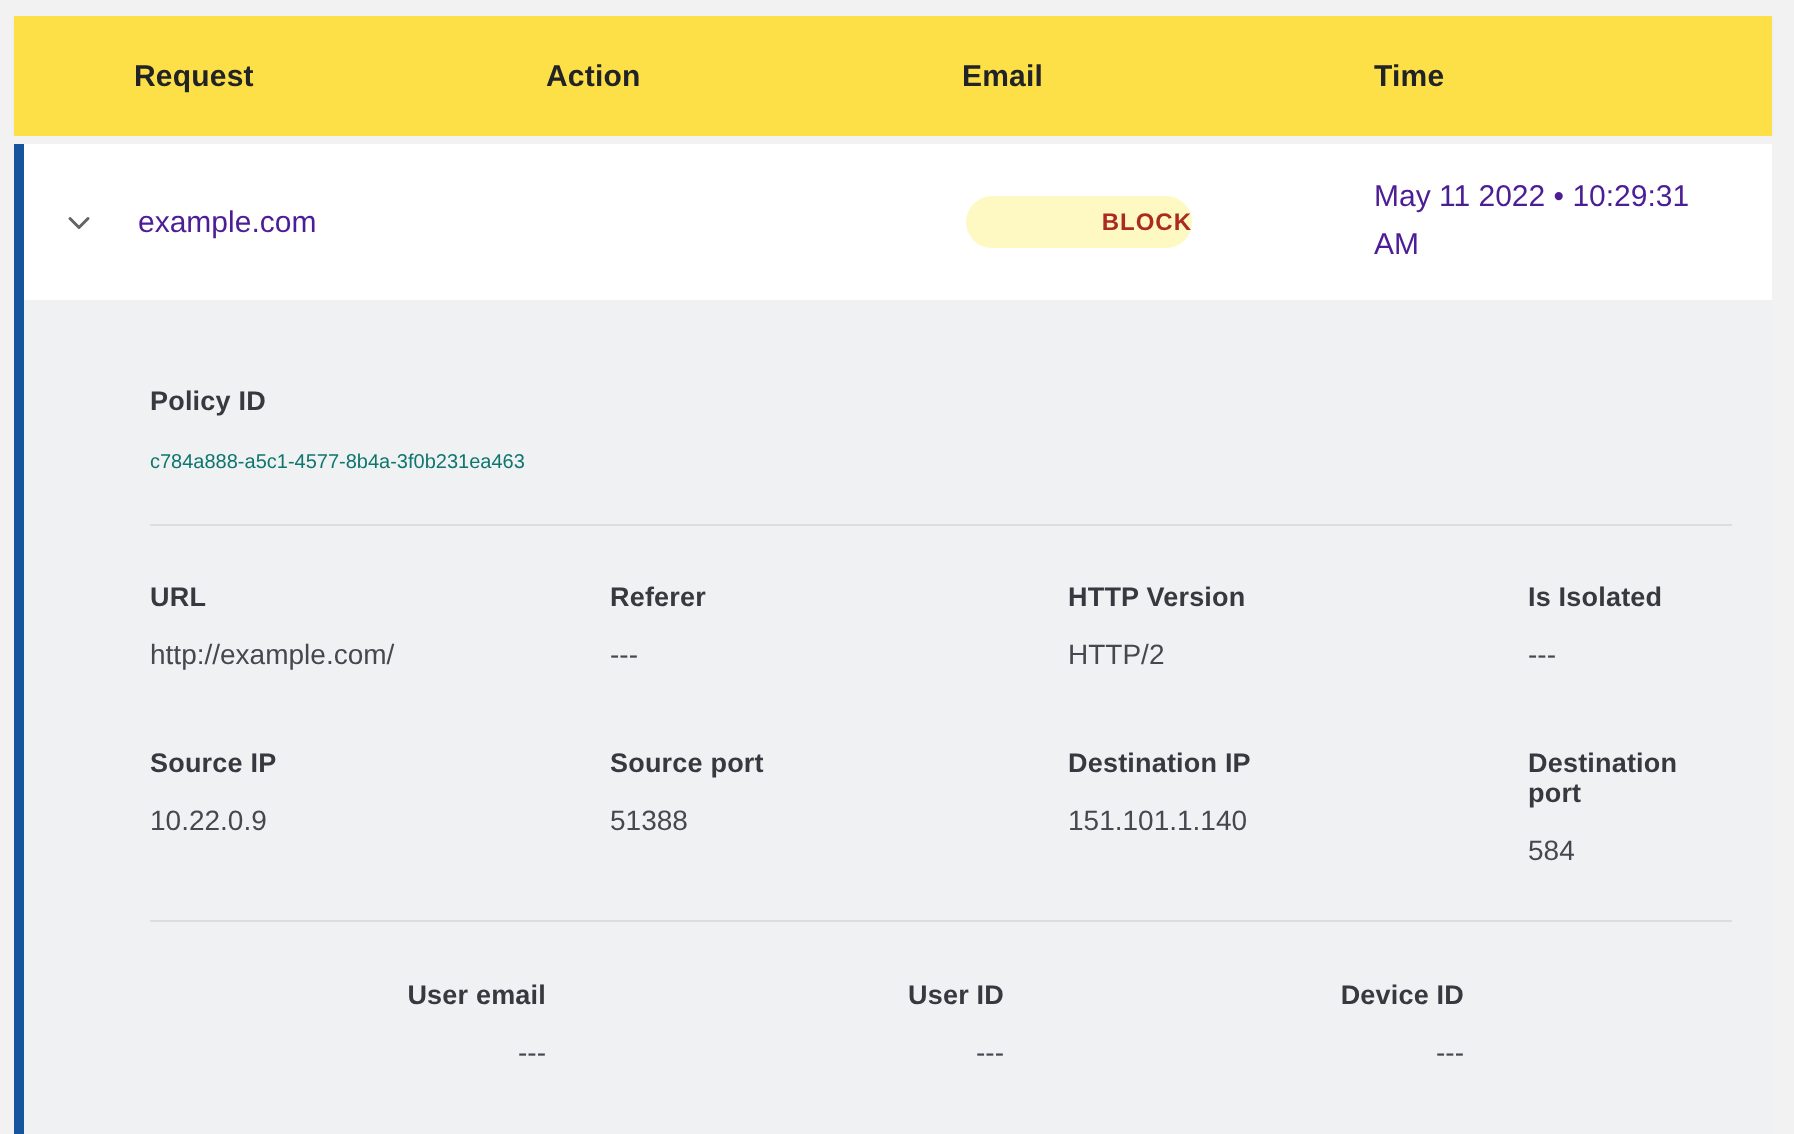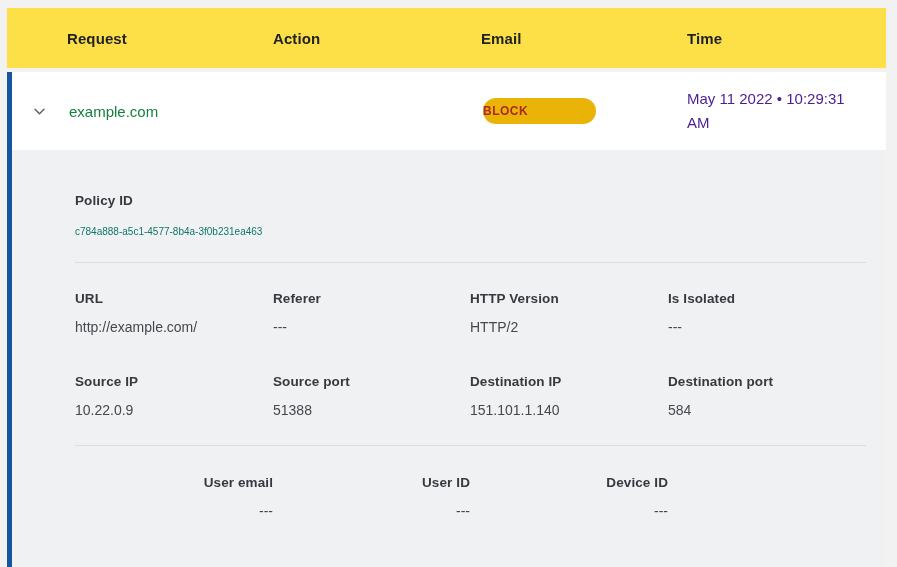--- a/index.html
+++ b/index.html
@@ -41,30 +41,30 @@
     align-items: center;
     padding-left: 20px;
     cursor: pointer;
   }
   .chevron-btn {
     background: none; border: none; cursor: pointer;
     width: 24px; height: 24px;
     display: flex; align-items: center; justify-content: flex-start;
     padding: 0;
   }
-  .cell-request { font-size: 15px; color: #15803d; }
+  .cell-request { font-size: 15px; color: #4c1d95; }
   .cell-email { font-size: 15px; color: #212429; }
   .badge {
     display: inline-block;
     width: 113px;
     height: 26px;
     line-height: 26px;
     margin-left: 2px;
-    text-align: left;
-    background: #eab308;
+    text-align: right;
+    background: #fef9c3;
     color: #ab2a21;
     font-size: 12px;
     font-weight: 700;
     letter-spacing: 0.5px;
     border-radius: 14px;
   }
   .cell-time {
     width: 175px;
     font-size: 15px;
     line-height: 24px;
@@ -94,20 +94,21 @@
     font-size: 10px;
     line-height: 21px;
     color: #0f766e;
     text-decoration: none;
     word-break: break-all;
     cursor: pointer;
   }
   .fgrid {
     display: grid;
     grid-template-columns: 198px 197px 198px 1fr;
+    gap: 32px;
   }
   .frow1 { margin-top: 28px; }
   .frow2 { margin-top: 39px; padding-bottom: 27px; border-bottom: 1px solid #dcddde; }
   .frow3 { margin-top: 29px; text-align: right; }
   .fvalue {
     font-size: 14px;
     color: #45484e;
   }
 </style>
 </head>

